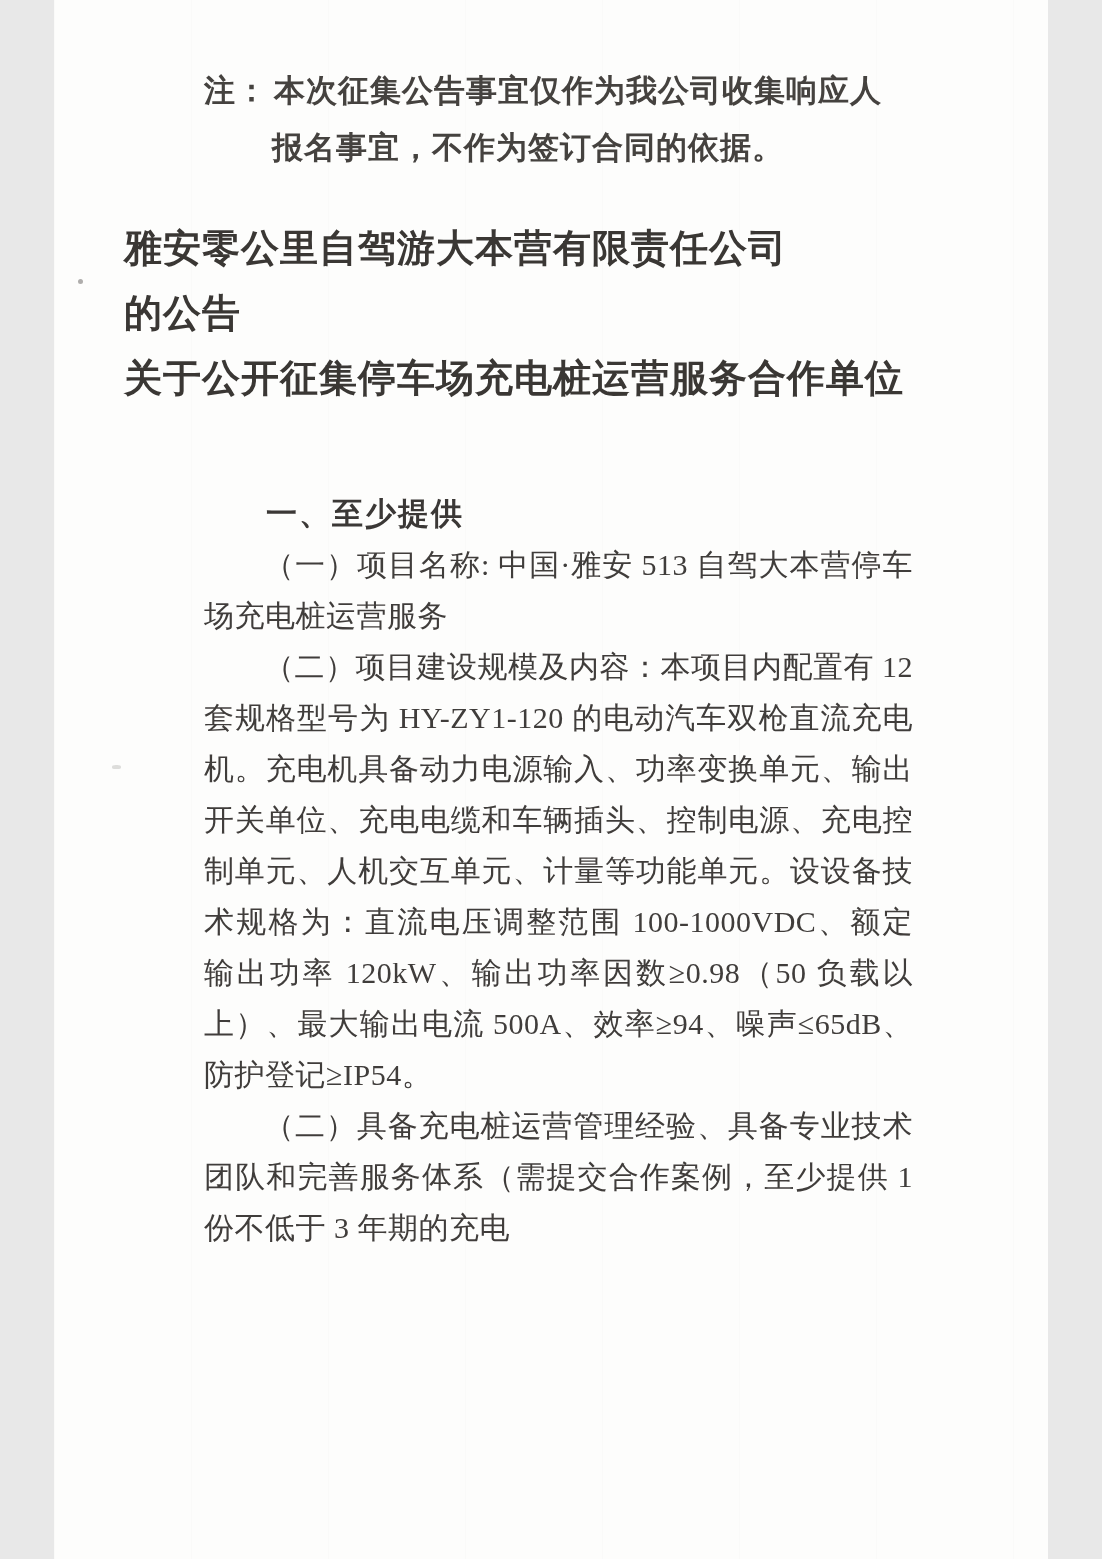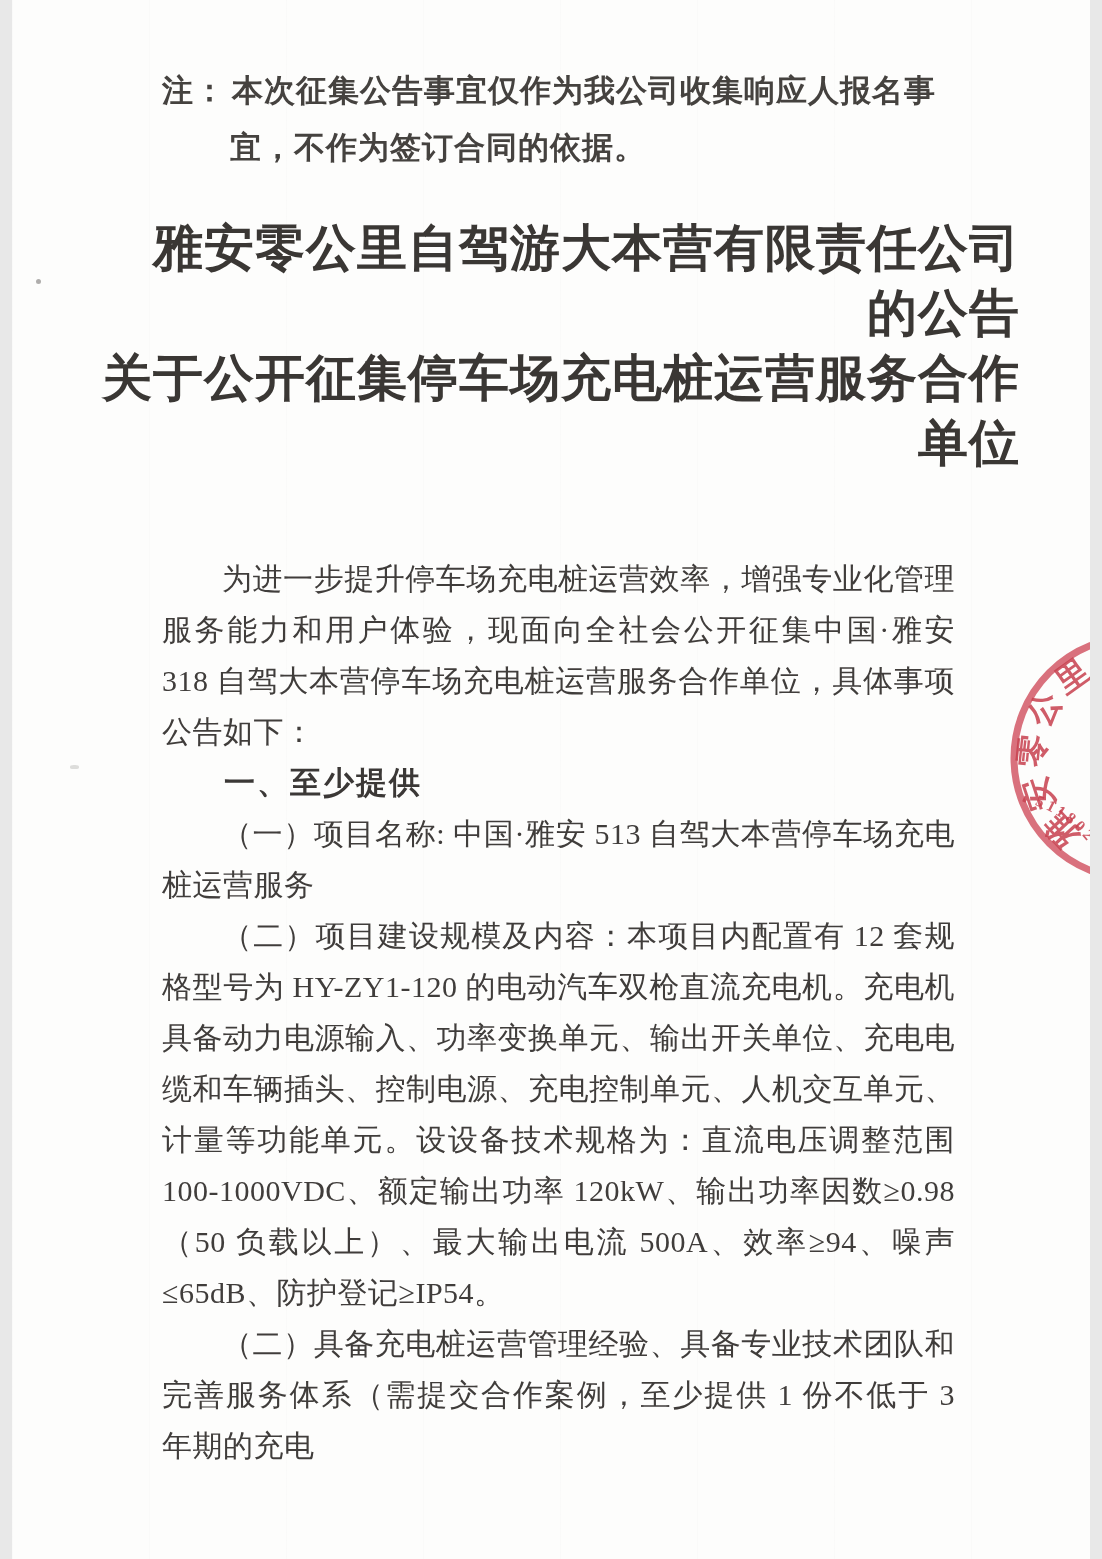--- a/index.html
+++ b/index.html
@@ -1,18 +1,18 @@
 <!DOCTYPE html>
 <html lang="zh"><head>
 <meta charset="utf-8">
 <style>
   html,body{margin:0;padding:0;background:#e8e8e8;}
   .page{
     position:relative;
-    width:1078px;height:1559px;
+    width:994px;height:1559px;
     margin:0 auto;
     background:#fdfdfc;
     background-image:repeating-linear-gradient(90deg,
       rgba(60,60,60,0.015) 0px, rgba(60,60,60,0.015) 1px,
       transparent 1px, transparent 137px);
     overflow:hidden;
     font-family:"Liberation Serif","DejaVu Serif",serif;
     color:#403d3b;
   }
   .note{
@@ -21,22 +21,22 @@
     text-indent:-68px;
     font-size:31px;
     line-height:57px;
     font-weight:bold;
     color:#45423f;
     letter-spacing:1px;
   }
   .note-label{padding-right:6px;}
   .doc-title{
     margin:40px 70px 0 70px;
-    text-align:right;
-    font-size:50px;
+    text-align:left;
+    font-size:38px;
     line-height:65px;
     font-weight:bold;
     color:#3a3734;
     letter-spacing:1px;
   }
   .doc-title .title-line{display:block;}
   .content{
     margin:77px 135px 0 150px;
     font-size:30px;
     line-height:51px;
@@ -73,21 +73,20 @@
 
   <p class="note"><span class="note-label">注：</span><span>本次征集公告事宜仅作为我公司收集响应人报名事宜，不作为签订合同的依据。</span></p>
 
   <h1 class="doc-title">
     <span class="title-line">雅安零公里自驾游大本营有限责任公司</span>
     <span class="title-line">的公告</span>
     <span class="title-line">关于公开征集停车场充电桩运营服务合作单位</span>
   </h1>
 
   <div class="content">
-    <p class="body-par">为进一步提升停车场充电桩运营效率，增强专业化管理服务能力和用户体验，现面向全社会公开征集中国·雅安 318 自驾大本营停车场充电桩运营服务合作单位，具体事项公告如下：</p>
     <p class="sec-heading">一、至少提供</p>
     <p class="body-par">（一）项目名称: 中国·雅安 513 自驾大本营停车场充电桩运营服务</p>
     <p class="body-par">（二）项目建设规模及内容：本项目内配置有 12 套规格型号为 HY-ZY1-120 的电动汽车双枪直流充电机。充电机具备动力电源输入、功率变换单元、输出开关单位、充电电缆和车辆插头、控制电源、充电控制单元、人机交互单元、计量等功能单元。设设备技术规格为：直流电压调整范围 100-1000VDC、额定输出功率 120kW、输出功率因数≥0.98（50 负载以上）、最大输出电流 500A、效率≥94、噪声≤65dB、防护登记≥IP54。</p>
     <p class="body-par">（二）具备充电桩运营管理经验、具备专业技术团队和完善服务体系（需提交合作案例，至少提供 1 份不低于 3 年期的充电</p>
   </div>
 
   <svg class="seal" viewBox="0 0 260 340" xmlns="http://www.w3.org/2000/svg">
     <defs>
       <path id="sealNamePath" d="M 115.2 241.4 A 92 92 0 0 1 176 74.4" fill="none"></path>
       <path id="sealNumPath" d="M 67.4 212.9 A 111 111 0 0 1 133.7 271.6" fill="none"></path>

